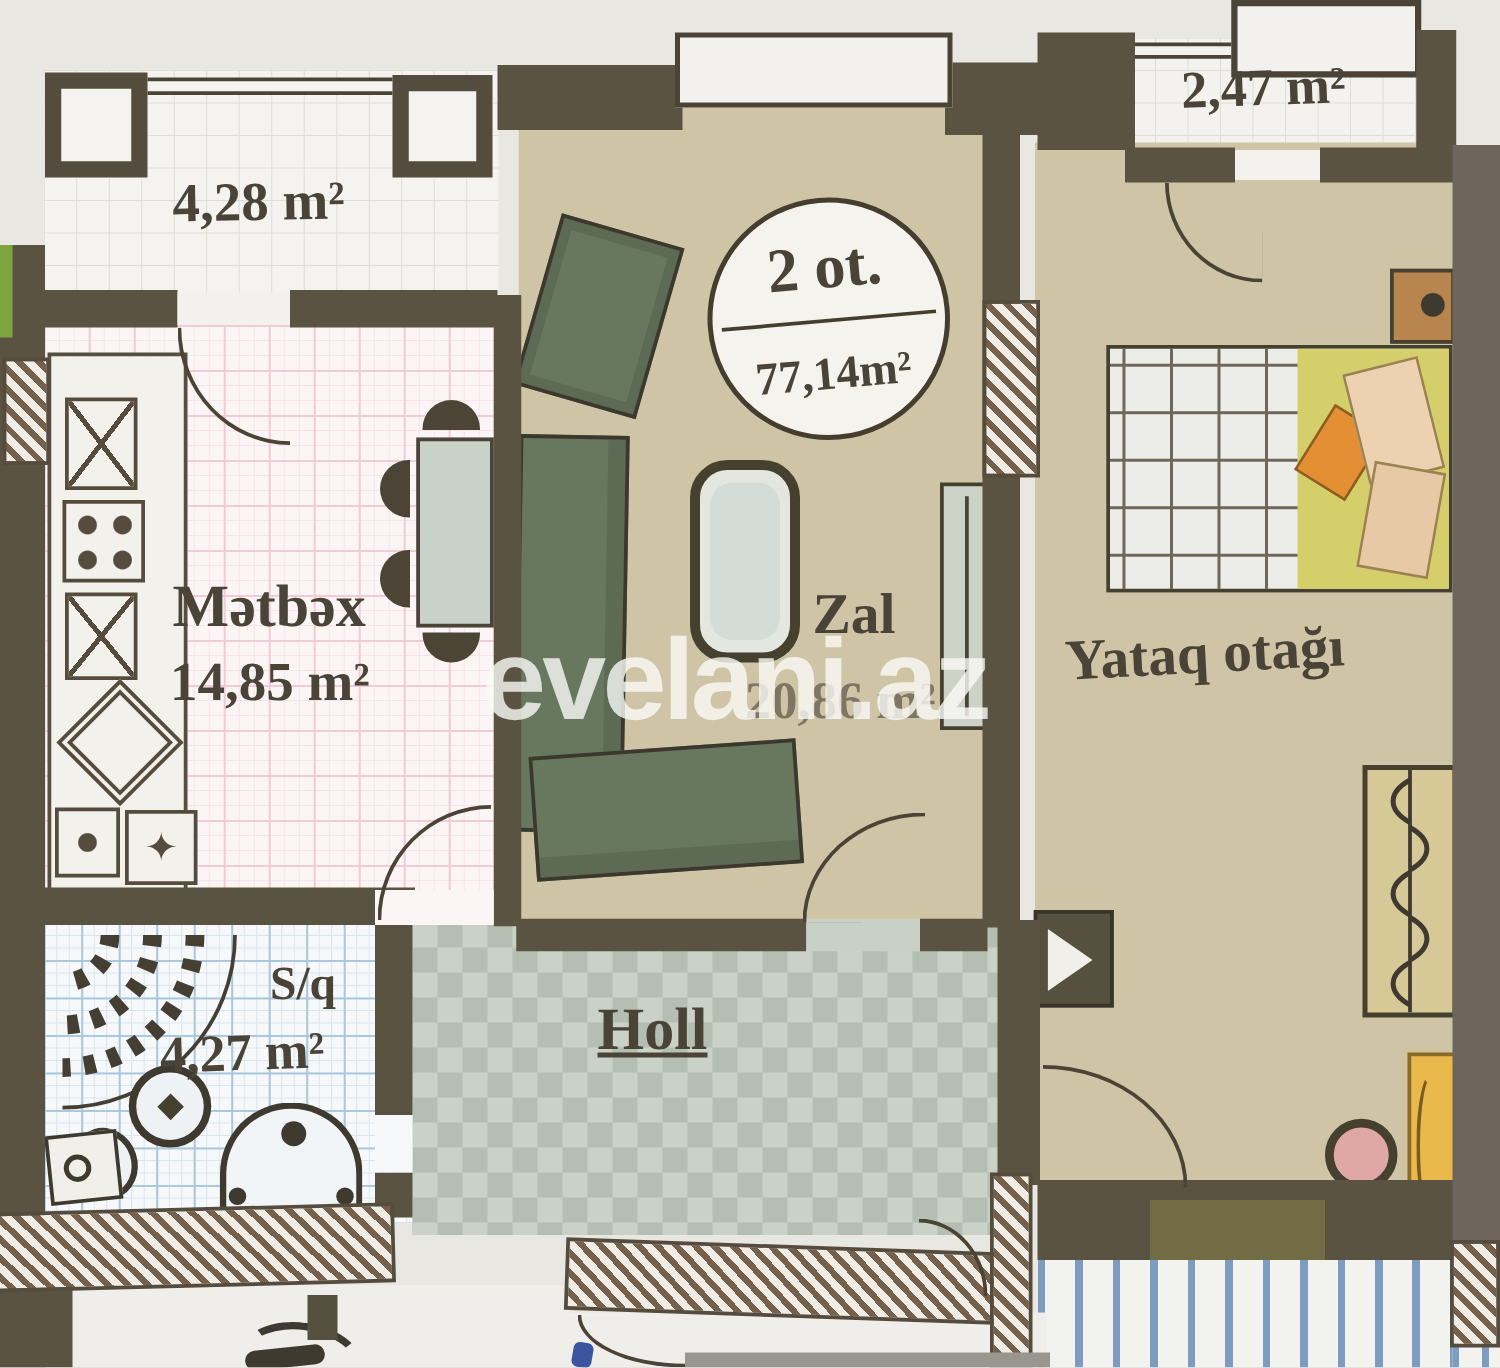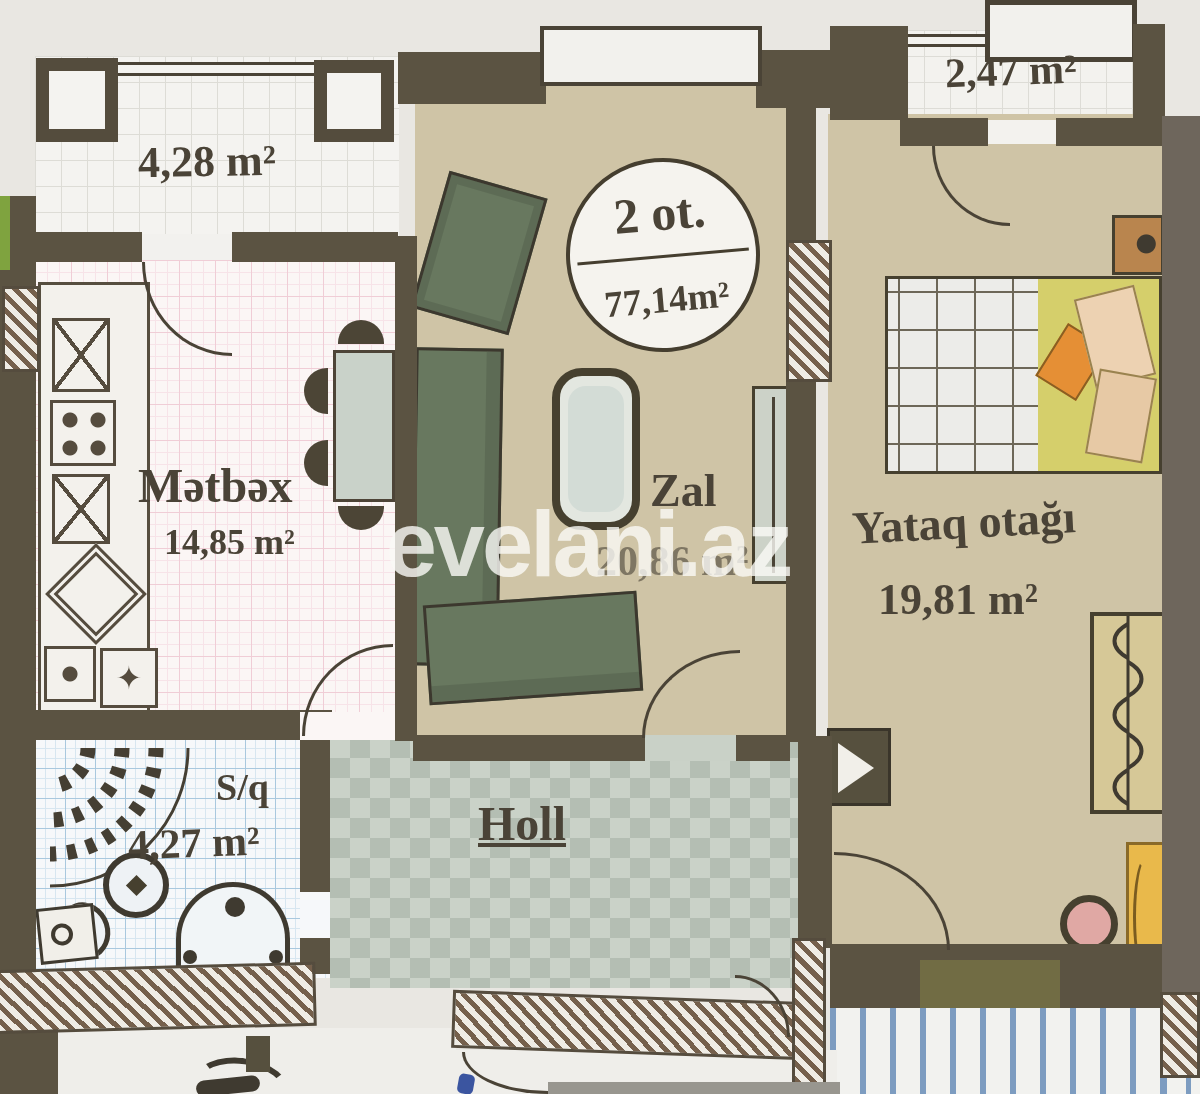--- a/index.html
+++ b/index.html
@@ -171,25 +171,24 @@
 
   <div class="a" style="left:192px;top:1058px;width:98px;height:60px;border:6px solid transparent;border-top-color:#3f3a30;border-radius:50%;transform:rotate(8deg);z-index:9;"></div>
   <div class="a" style="left:196px;top:1078px;width:64px;height:16px;background:#3f3a30;border-radius:8px;transform:rotate(-6deg);z-index:9;"></div>
   <div class="a" style="left:246px;top:1036px;width:24px;height:36px;background:#56503e;z-index:9;"></div>
   <div class="a" style="left:458px;top:1074px;width:16px;height:20px;background:#3b55a0;border-radius:5px;transform:rotate(10deg);z-index:9;"></div>
   <div class="a" style="left:548px;top:1082px;width:292px;height:12px;background:#98968f;z-index:9;"></div>
 
   <div class="lbl" style="left:138px;top:140px;font-size:44px;transform:rotate(-1deg);">4,28 m²</div>
   <div class="lbl" style="left:945px;top:50px;font-size:42px;transform:rotate(-2deg);">2,47 m²</div>
   <div class="lbl" style="left:138px;top:462px;font-size:48px;text-align:center;">Mətbəx</div>
-  <div class="lbl" style="left:164px;top:524px;font-size:36px;">14,85 m²</div>
+  <div class="lbl" style="left:136px;top:524px;font-size:44px;">14,85 m²</div>
   <div class="lbl" style="left:650px;top:468px;font-size:46px;">Zal</div>
   <div class="lbl" style="left:596px;top:540px;font-size:42px;opacity:.6;">20,86 m²</div>
   <div class="lbl" style="left:852px;top:500px;font-size:46px;transform:rotate(-3deg);">Yataq otağı</div>
-  <div class="lbl" style="left:878px;top:578px;font-size:44px;">19,81 m²</div>
   <div class="lbl" style="left:216px;top:768px;font-size:38px;">S/q</div>
   <div class="lbl" style="left:128px;top:822px;font-size:42px;transform:rotate(-2deg);">4,27 m²</div>
   <div class="lbl" style="left:478px;top:800px;font-size:48px;text-decoration:underline;">Holl</div>
 
   <div class="a" style="left:566px;top:158px;width:194px;height:194px;border-radius:50%;background:#f5f3ee;border:4px solid #453e2f;transform:rotate(-5deg);z-index:11;">
     <div class="lbl" style="left:0;top:26px;width:100%;text-align:center;font-size:50px;">2 ot.</div>
     <div class="a" style="left:4%;top:50%;width:92%;height:3px;background:#453e2f;"></div>
     <div class="lbl" style="left:0;bottom:30px;width:100%;text-align:center;font-size:37px;">77,14m²</div>
   </div>
 

